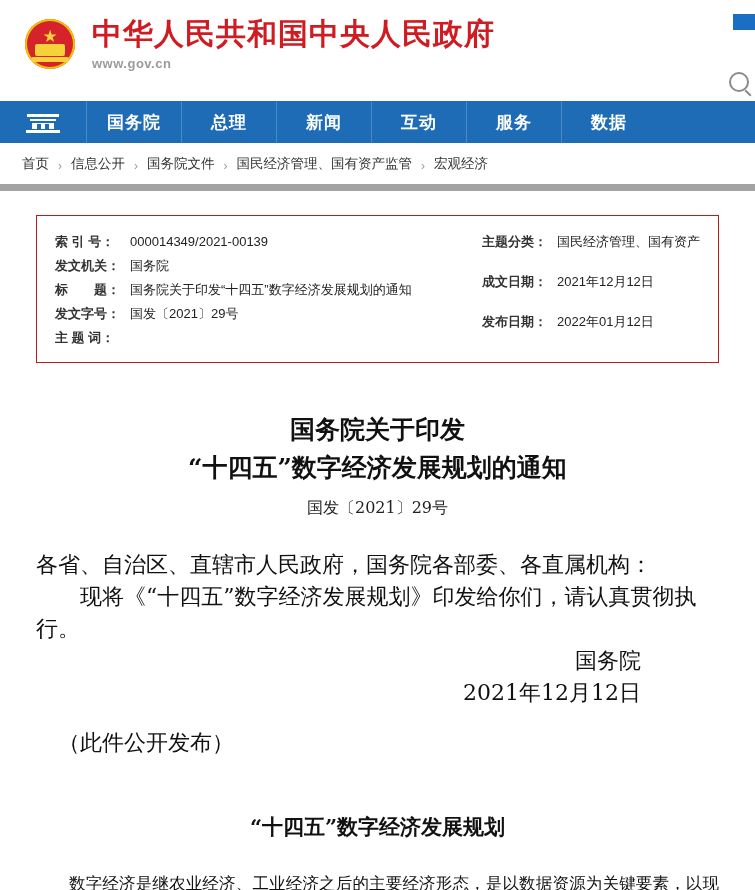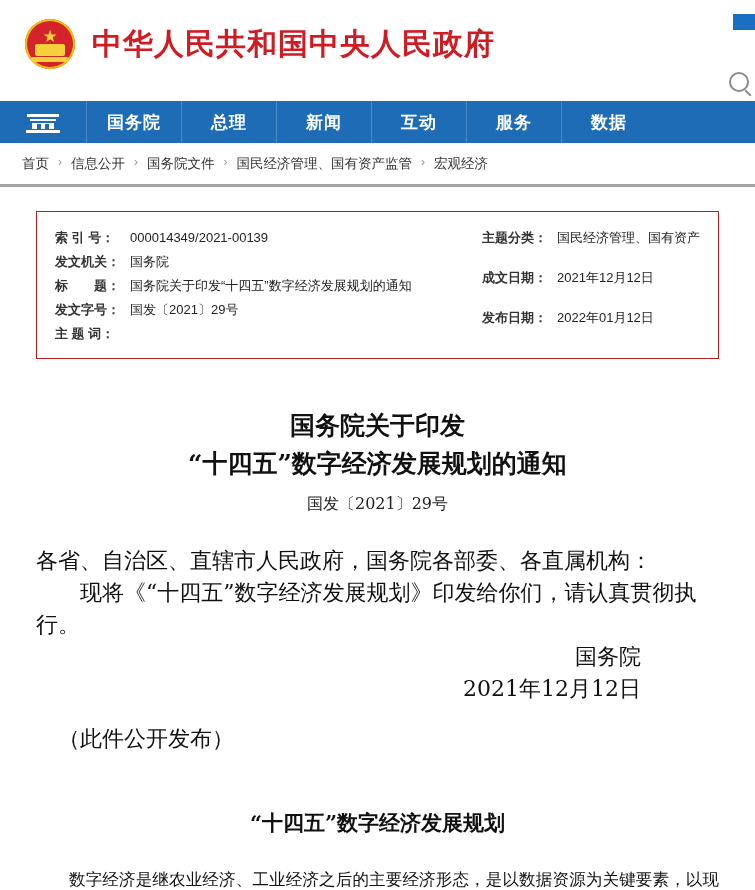--- a/index.html
+++ b/index.html
@@ -148,26 +148,26 @@
     font-weight: bold;
     color: #ffffff;
     border-right: 1px solid #4a8bc7;
     letter-spacing: 1px;
   }
   .nav-item:last-child { border-right: none; }
 
   
   .breadcrumb {
     display: flex;
-    align-items: flex-start;
+    align-items: flex-end;
     flex-wrap: nowrap;
     padding: 12px 0 11px 22px;
     font-size: 13.5px;
     color: #333;
-    border-bottom: 3px solid #a3a3a3;
+    border-bottom: 7px solid #a3a3a3;
     white-space: nowrap;
   }
   .breadcrumb .crumb { color: #333; }
   .breadcrumb .sep {
     color: #999;
     margin: 0 9px;
     font-size: 12px;
   }
 
   
@@ -265,20 +265,21 @@
 <div class="site-header">
   <div class="header-inner">
     <div class="emblem">
       <div class="e-circle"></div>
       <div class="e-star">★</div>
       <div class="e-gate"></div>
       <div class="e-base"></div>
     </div>
     <div class="title-block">
       <div class="site-title">中华人民共和国中央人民政府</div>
+      <div class="site-url">www.gov.cn</div>
     </div>
   </div>
   <div class="header-right">
     <div class="blue-tab"></div>
     <div class="search-glass"></div>
   </div>
 </div>
 
 <div class="nav-bar">
   <div class="nav-home">

